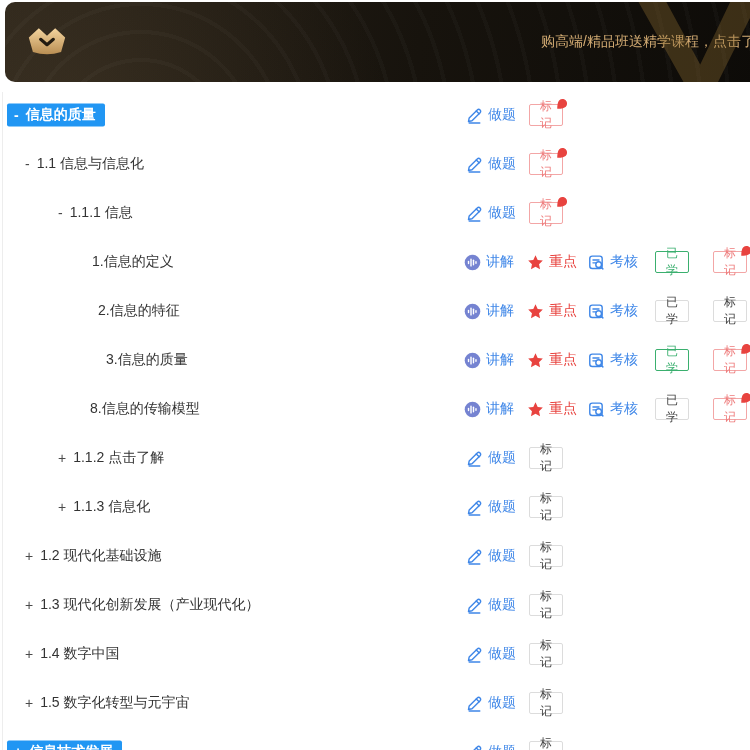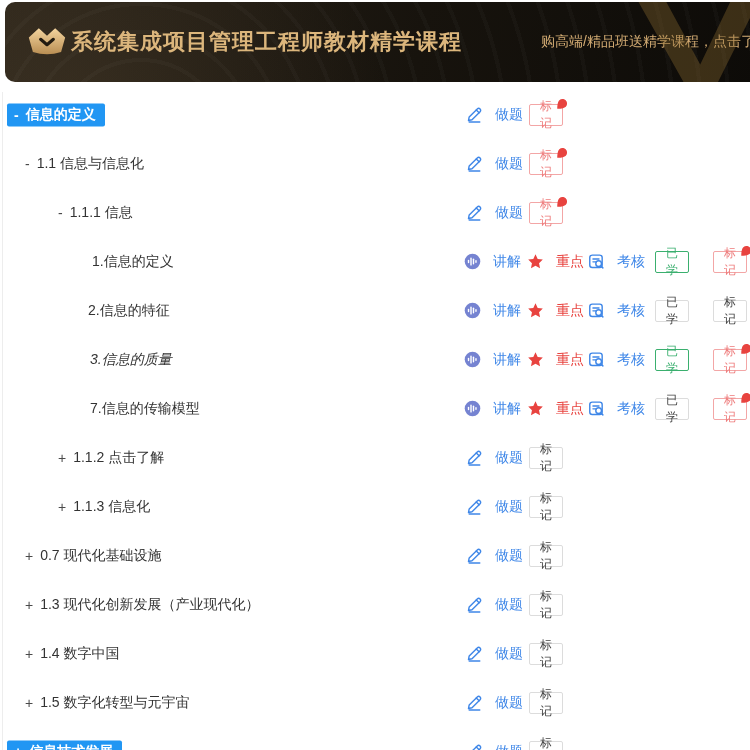--- a/index.html
+++ b/index.html
@@ -44,21 +44,21 @@
   }
   .labelwrap.clickable{cursor:pointer;}
   .labelwrap.chip{
     background:var(--highlight-blue,#2196f3);color:#fff;font-weight:600;
     padding:2px 9px 3px 7px;border-radius:2px;
   }
   .labelwrap.chip .prefix{color:#fff;}
   .prefix{color:#4a4a4a;}
   .link{
     position:absolute;top:50%;transform:translateY(-50%);
-    display:inline-flex;gap:12px;
+    display:inline-flex;align-items:center;gap:5px;
     font-size:14px;color:var(--accent-blue,#3f87e8);cursor:pointer;white-space:nowrap;
   }
   .link.red{color:var(--red,#e8433f);cursor:default;}
   .tag{
     position:absolute;top:50%;transform:translateY(-50%);
     box-sizing:border-box;width:34px;height:22px;
     border:1px solid var(--inactive-border,#dcdcdc);border-radius:2px;background:#fff;
     font-size:12px;color:var(--inactive-text,#444);
     display:flex;align-items:center;justify-content:center;cursor:pointer;
   }
@@ -75,37 +75,36 @@
       <defs>
         <linearGradient id="goldg" x1="0" y1="0" x2="0" y2="1">
           <stop offset="0" stop-color="#f3d49e"></stop>
             <stop offset="1" stop-color="#b98e53"></stop>
         </linearGradient>
       </defs>
       <path fill="url(#goldg)" d="M2 14 L13 4 L22 12 L31 4 L42 14 L37.5 30 Q22 35 6.5 30 Z"></path>
       <path d="M15 16 L22 22 L29 16" fill="none" stroke="#221b11" stroke-width="3.4" stroke-linecap="round" stroke-linejoin="round"></path>
     </svg>
   </span>
-  <h1 class="title">系统集成项目管理工程师教材精学课程</h1>
   <div class="promo">购高端/精品班送精学课程，点击了解</div>
   <svg class="vmark" width="150" height="80" viewBox="0 0 150 80" preserveAspectRatio="none">
     <g fill="#8a6a30" opacity="0.38">
       <path d="M18 -8 L46 -8 L98 88 L72 88 Z"></path>
       <path d="M118 -8 L146 -8 L98 88 L72 88 Z"></path>
     </g>
   </svg>
 </header>
 
 <div class="panel-line"></div>
 
 <main class="tree">
     <div class="row" style="top: 104px;">
       <div class="labelwrap chip clickable" style="left: 7px;">
         <span class="prefix">-</span>
-        <span>信息的定义</span>
+        <span>信息的质量</span>
       </div>
       <span class="link" style="left: 466px;">
         <svg width="17" height="17" viewBox="0 0 24 24" fill="none" stroke="currentColor" stroke-width="2" stroke-linecap="round" stroke-linejoin="round">
           <path d="M14.5 5.5l4 4L8.5 19.5l-5 1 1-5z"></path>
           <path d="M14.5 5.5l1.4-1.4a2.8 2.8 0 0 1 4 4L18.5 9.5"></path>
           <path d="M4.5 22.5h15"></path>
         </svg>
         <span>做题</span>
       </span>
       <button class="tag redmark" style="left: 529px;">
@@ -191,21 +190,21 @@
         <span>已学</span>
       </button>
       <button class="tag redmark" style="left: 713px;">
         <span>标记</span>
         <svg class="pin" width="13" height="13" viewBox="0 0 24 24">
           <path fill="var(--red)" d="M12 1c4.7 0 8.5 3.6 8.5 8.2 0 6-8.5 13.8-8.5 13.8S3.5 15.2 3.5 9.2C3.5 4.6 7.3 1 12 1z"></path>
         </svg>
       </button>
     </div>
     <div class="row" style="top: 300px;">
-      <div class="labelwrap" style="left: 88px;">
+      <div class="labelwrap" style="left: 98px;">
         <span>2.信息的特征</span>
       </div>
       <span class="link" style="left: 464px;">
         <svg width="17" height="17" viewBox="0 0 24 24">
           <circle cx="12" cy="12" r="11" fill="var(--explain-icon)"></circle>
           <g fill="#fff">
             <rect x="5.4" y="9.6" width="2" height="4.8" rx="1"></rect>
             <rect x="8.9" y="6.2" width="2" height="11.6" rx="1"></rect>
             <rect x="12.4" y="7.8" width="2" height="8.4" rx="1"></rect>
             <rect x="15.9" y="9.8" width="2" height="4.4" rx="1"></rect>
@@ -230,21 +229,21 @@
         <span>考核</span>
       </span>
       <button class="tag" style="left: 655px;">
         <span>已学</span>
       </button>
       <button class="tag" style="left: 713px;">
         <span>标记</span>
       </button>
     </div>
     <div class="row" style="top: 349px;">
-      <div class="labelwrap" style="left: 90px; font-style: italic;">
+      <div class="labelwrap" style="left: 106px;">
         <span>3.信息的质量</span>
       </div>
       <span class="link" style="left: 464px;">
         <svg width="17" height="17" viewBox="0 0 24 24">
           <circle cx="12" cy="12" r="11" fill="var(--explain-icon)"></circle>
           <g fill="#fff">
             <rect x="5.4" y="9.6" width="2" height="4.8" rx="1"></rect>
             <rect x="8.9" y="6.2" width="2" height="11.6" rx="1"></rect>
             <rect x="12.4" y="7.8" width="2" height="8.4" rx="1"></rect>
             <rect x="15.9" y="9.8" width="2" height="4.4" rx="1"></rect>
@@ -273,21 +272,21 @@
       </button>
       <button class="tag redmark" style="left: 713px;">
         <span>标记</span>
         <svg class="pin" width="13" height="13" viewBox="0 0 24 24">
           <path fill="var(--red)" d="M12 1c4.7 0 8.5 3.6 8.5 8.2 0 6-8.5 13.8-8.5 13.8S3.5 15.2 3.5 9.2C3.5 4.6 7.3 1 12 1z"></path>
         </svg>
       </button>
     </div>
     <div class="row" style="top: 398px;">
       <div class="labelwrap" style="left: 90px;">
-        <span>7.信息的传输模型</span>
+        <span>8.信息的传输模型</span>
       </div>
       <span class="link" style="left: 464px;">
         <svg width="17" height="17" viewBox="0 0 24 24">
           <circle cx="12" cy="12" r="11" fill="var(--explain-icon)"></circle>
           <g fill="#fff">
             <rect x="5.4" y="9.6" width="2" height="4.8" rx="1"></rect>
             <rect x="8.9" y="6.2" width="2" height="11.6" rx="1"></rect>
             <rect x="12.4" y="7.8" width="2" height="8.4" rx="1"></rect>
             <rect x="15.9" y="9.8" width="2" height="4.4" rx="1"></rect>
           </g>
@@ -350,21 +349,21 @@
         </svg>
         <span>做题</span>
       </span>
       <button class="tag" style="left: 529px;">
         <span>标记</span>
       </button>
     </div>
     <div class="row" style="top: 545px;">
       <div class="labelwrap clickable" style="left: 25px;">
         <span class="prefix">+</span>
-        <span>0.7 现代化基础设施</span>
+        <span>1.2 现代化基础设施</span>
       </div>
       <span class="link" style="left: 466px;">
         <svg width="17" height="17" viewBox="0 0 24 24" fill="none" stroke="currentColor" stroke-width="2" stroke-linecap="round" stroke-linejoin="round">
           <path d="M14.5 5.5l4 4L8.5 19.5l-5 1 1-5z"></path>
           <path d="M14.5 5.5l1.4-1.4a2.8 2.8 0 0 1 4 4L18.5 9.5"></path>
           <path d="M4.5 22.5h15"></path>
         </svg>
         <span>做题</span>
       </span>
       <button class="tag" style="left: 529px;">

